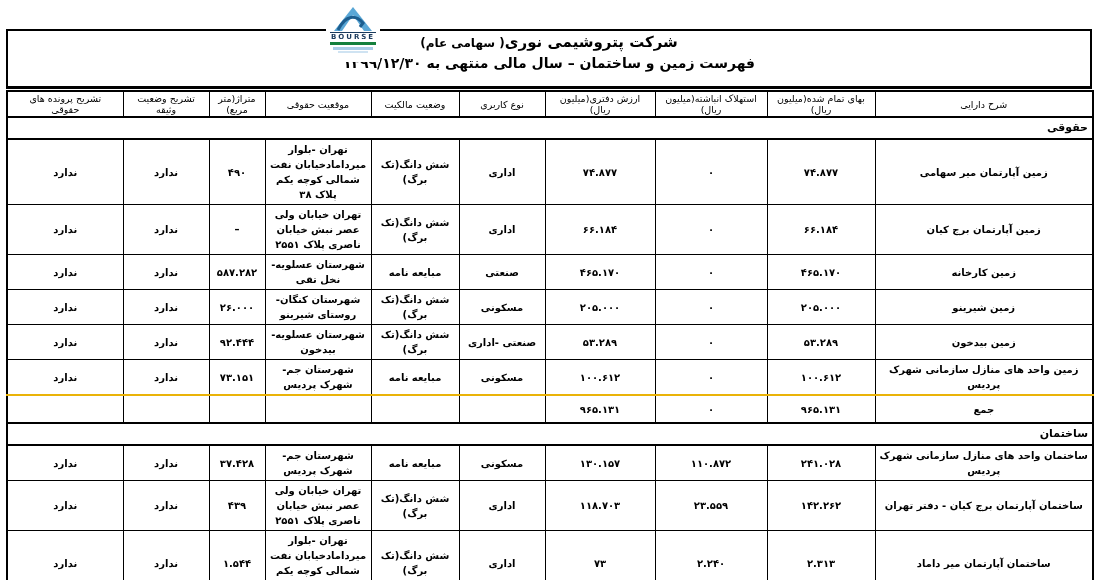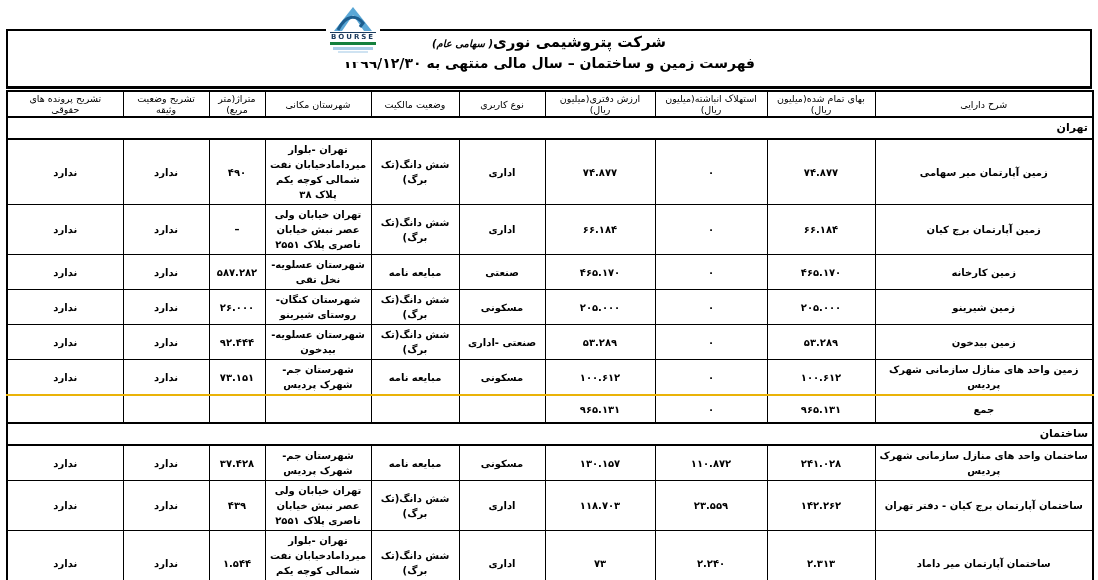--- a/index.html
+++ b/index.html
@@ -4,21 +4,21 @@
 <style>
   html,body{margin:0;padding:0;background:#fff;}
   .page{position:relative;width:1098px;height:580px;background:#fff;overflow:hidden;
         font-family:"DejaVu Sans",sans-serif;color:#000;}
   
   .header-box{position:absolute;left:6px;right:6px;top:29px;height:55px;
               border-top:2px solid #000;border-left:2px solid #000;border-right:2px solid #000;
               border-bottom:3px solid #000;}
   .title-wrap{position:absolute;left:0;right:0;top:32px;text-align:center;direction:rtl;}
   .title{font-size:15px;font-weight:bold;line-height:1.4;}
-  .title .suffix{font-size:10px;font-weight:bold;font-style:italic;}
+  .title .suffix{font-size:12px;font-weight:bold;}
   .subtitle{font-size:14px;font-weight:bold;line-height:1.45;}
   
   .logo{position:absolute;left:326px;top:6px;width:54px;height:56px;background:#fff;z-index:3;
         display:flex;flex-direction:column;align-items:center;justify-content:flex-start;}
   .logo-text{font-size:7px;font-weight:bold;letter-spacing:2px;color:#1a3a5c;line-height:1;
              border-top:1px solid #1a3a5c;border-bottom:3px solid #15803d;padding:1px 0;width:46px;text-align:center;}
   .logo-sub{margin-top:2px;width:40px;}
   .logo-sub .l1{display:block;height:3px;background:#aacde8;margin-bottom:1px;}
   .logo-sub .l2{display:block;height:2px;background:#cfe3f2;width:30px;margin:0 auto;}
   
@@ -74,29 +74,29 @@
         <col style="width:116px">
     </colgroup>
     <thead>
       <tr id="header-row">
           <th>شرح دارایی</th>
           <th>بهای تمام شده(میلیون ریال)</th>
           <th>استهلاک انباشته(میلیون ریال)</th>
           <th>ارزش دفتری(میلیون ریال)</th>
           <th>نوع کاربری</th>
           <th>وضعیت مالکیت</th>
-          <th>شهرستان مکانی</th>
+          <th>موقعیت حقوقی</th>
           <th>متراژ(متر مربع)</th>
           <th>تشریح وضعیت وثیقه</th>
           <th>تشریح پرونده های حقوقی</th>
         </tr>
     </thead>
     <tbody id="table-body">
         <tr class="section-row">
-          <td colspan="10">تهران</td>
+          <td colspan="10">حقوقی</td>
         </tr>
         <tr>
           <td class="name-cell">زمین  آپارتمان میر سهامی</td>
           <td>۷۴.۸۷۷</td>
           <td>۰</td>
           <td>۷۴.۸۷۷</td>
           <td>اداری</td>
           <td>شش دانگ(تک برگ)</td>
           <td class="loc-cell">تهران -بلوار میردامادخیابان نفت شمالی کوچه یکم پلاک ۳۸</td>
           <td>۴۹۰</td>

